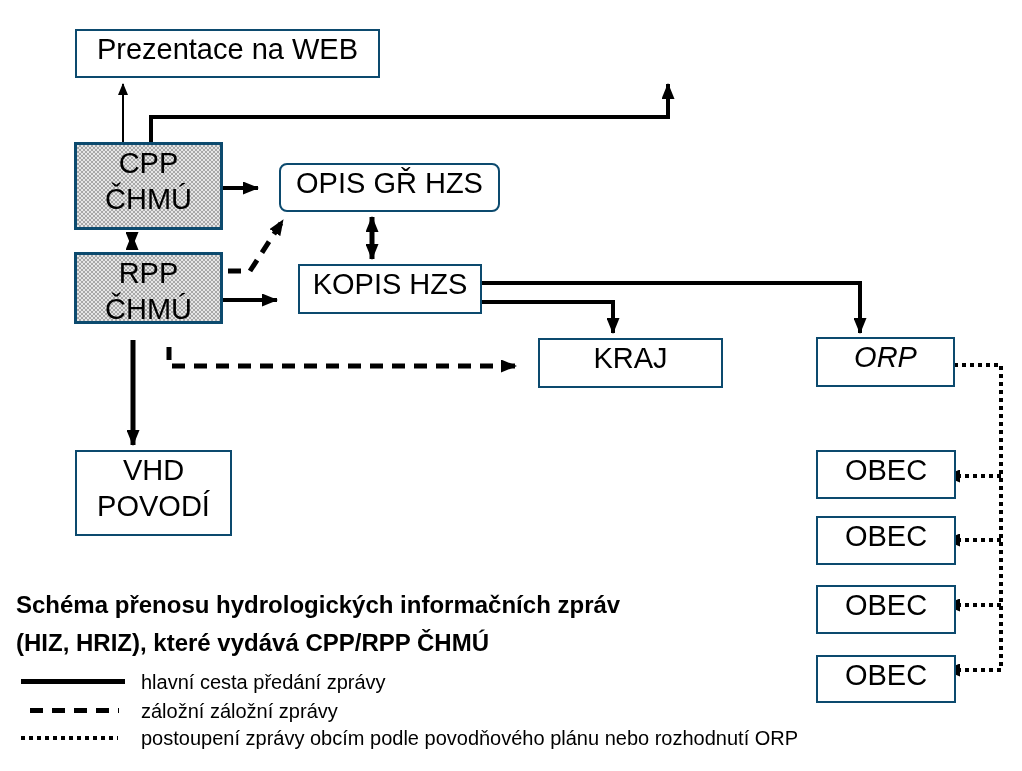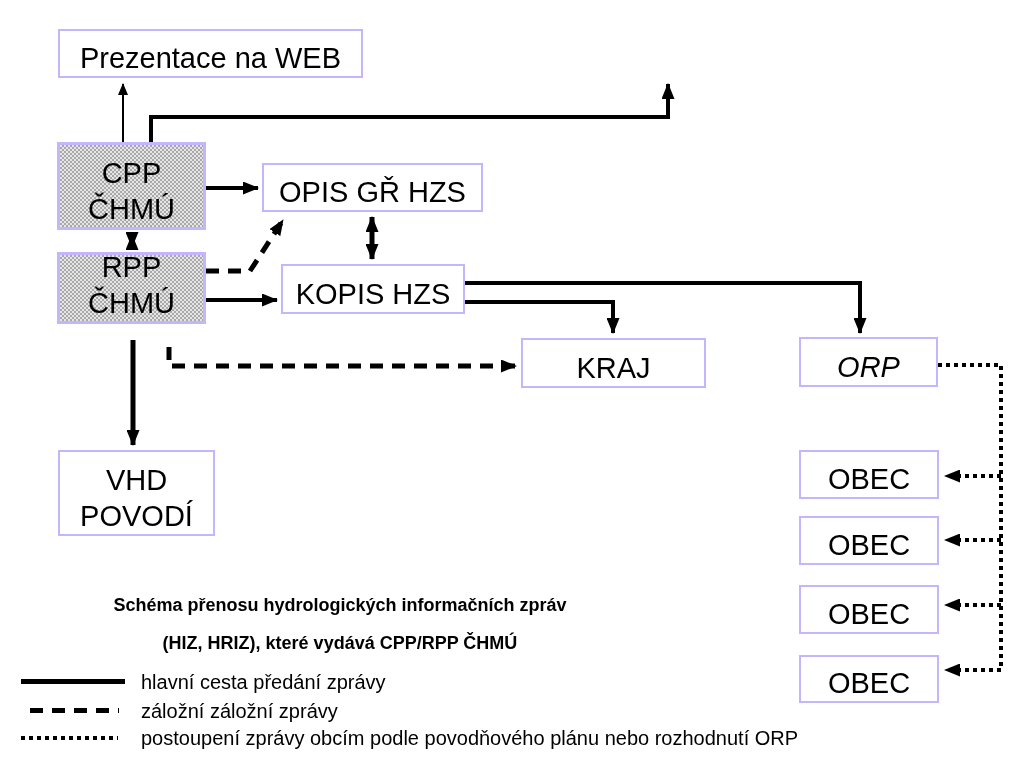--- a/index.html
+++ b/index.html
@@ -5,33 +5,33 @@
   html,body { margin:0; padding:0; background:#fff; }
   #stage {
     position:relative; width:1022px; height:771px;
     background:#ffffff; overflow:hidden;
     font-family:"Liberation Sans","DejaVu Sans",sans-serif;
     color:#000;
   }
   #connectors { position:absolute; left:0; top:0; z-index:0; }
   .node {
     position:absolute; z-index:1; box-sizing:border-box;
-    border:2px solid #c4b5fd; background:#fff;
-    display:flex; flex-direction:column; align-items:center; justify-content:flex-end;
-    font-size:29px; line-height:1.25; text-align:center; white-space:nowrap;
+    border:2px solid #0c4a6e; background:#fff;
+    display:flex; flex-direction:column; align-items:center; justify-content:flex-start;
+    font-size:29px; line-height:1.25; text-align:center; white-space:nowrap;margin-left:17px;
   }
   .node.gray {
     border-width:3px;
     background-color:#cccccc;
     background-image:repeating-conic-gradient(#a8a8a8 0% 25%, #e6e6e6 0% 50%);
     background-size:4px 4px;
   }
   .title {
-    position:absolute; z-index:1; left:40px; top:586px; width:600px;
-    font-size:18px; font-weight:bold; line-height:38px; white-space:nowrap;text-align:center;
+    position:absolute; z-index:1; left:16px; top:586px; width:600px;
+    font-size:24px; font-weight:bold; line-height:38px; white-space:nowrap;
   }
   .legend-swatch { position:absolute; z-index:1; }
   .sw-solid  { height:5px; background:#000; }
   .sw-dashed { height:5px; background:repeating-linear-gradient(90deg,#000 0 13px,transparent 13px 22px); }
   .sw-dotted { height:4px; background:repeating-linear-gradient(90deg,#000 0 4px,transparent 4px 8px); }
   .legend-label {
     position:absolute; z-index:1; left:141px;
     font-size:20px; line-height:22px; white-space:nowrap;
   }
 </style>
@@ -87,21 +87,21 @@
   <div class="node gray" style="left:57px; top:142px; width:149px; height:88px;">
     <span>CPP</span>
     <span>ČHMÚ</span>
   </div>
 
   <div class="node gray" style="left:57px; top:252px; width:149px; height:72px;">
     <span>RPP</span>
     <span>ČHMÚ</span>
   </div>
 
-  <div class="node" style="left:262px; top:163px; width:221px; height:49px;">
+  <div class="node" style="left:262px; top:163px; width:221px; height:49px;border-radius:8px;">
     <span>OPIS GŘ HZS</span>
   </div>
 
   <div class="node" style="left:281px; top:264px; width:184px; height:50px;">
     <span>KOPIS HZS</span>
   </div>
 
   <div class="node" style="left:521px; top:338px; width:185px; height:50px;">
     <span>KRAJ</span>
   </div>

